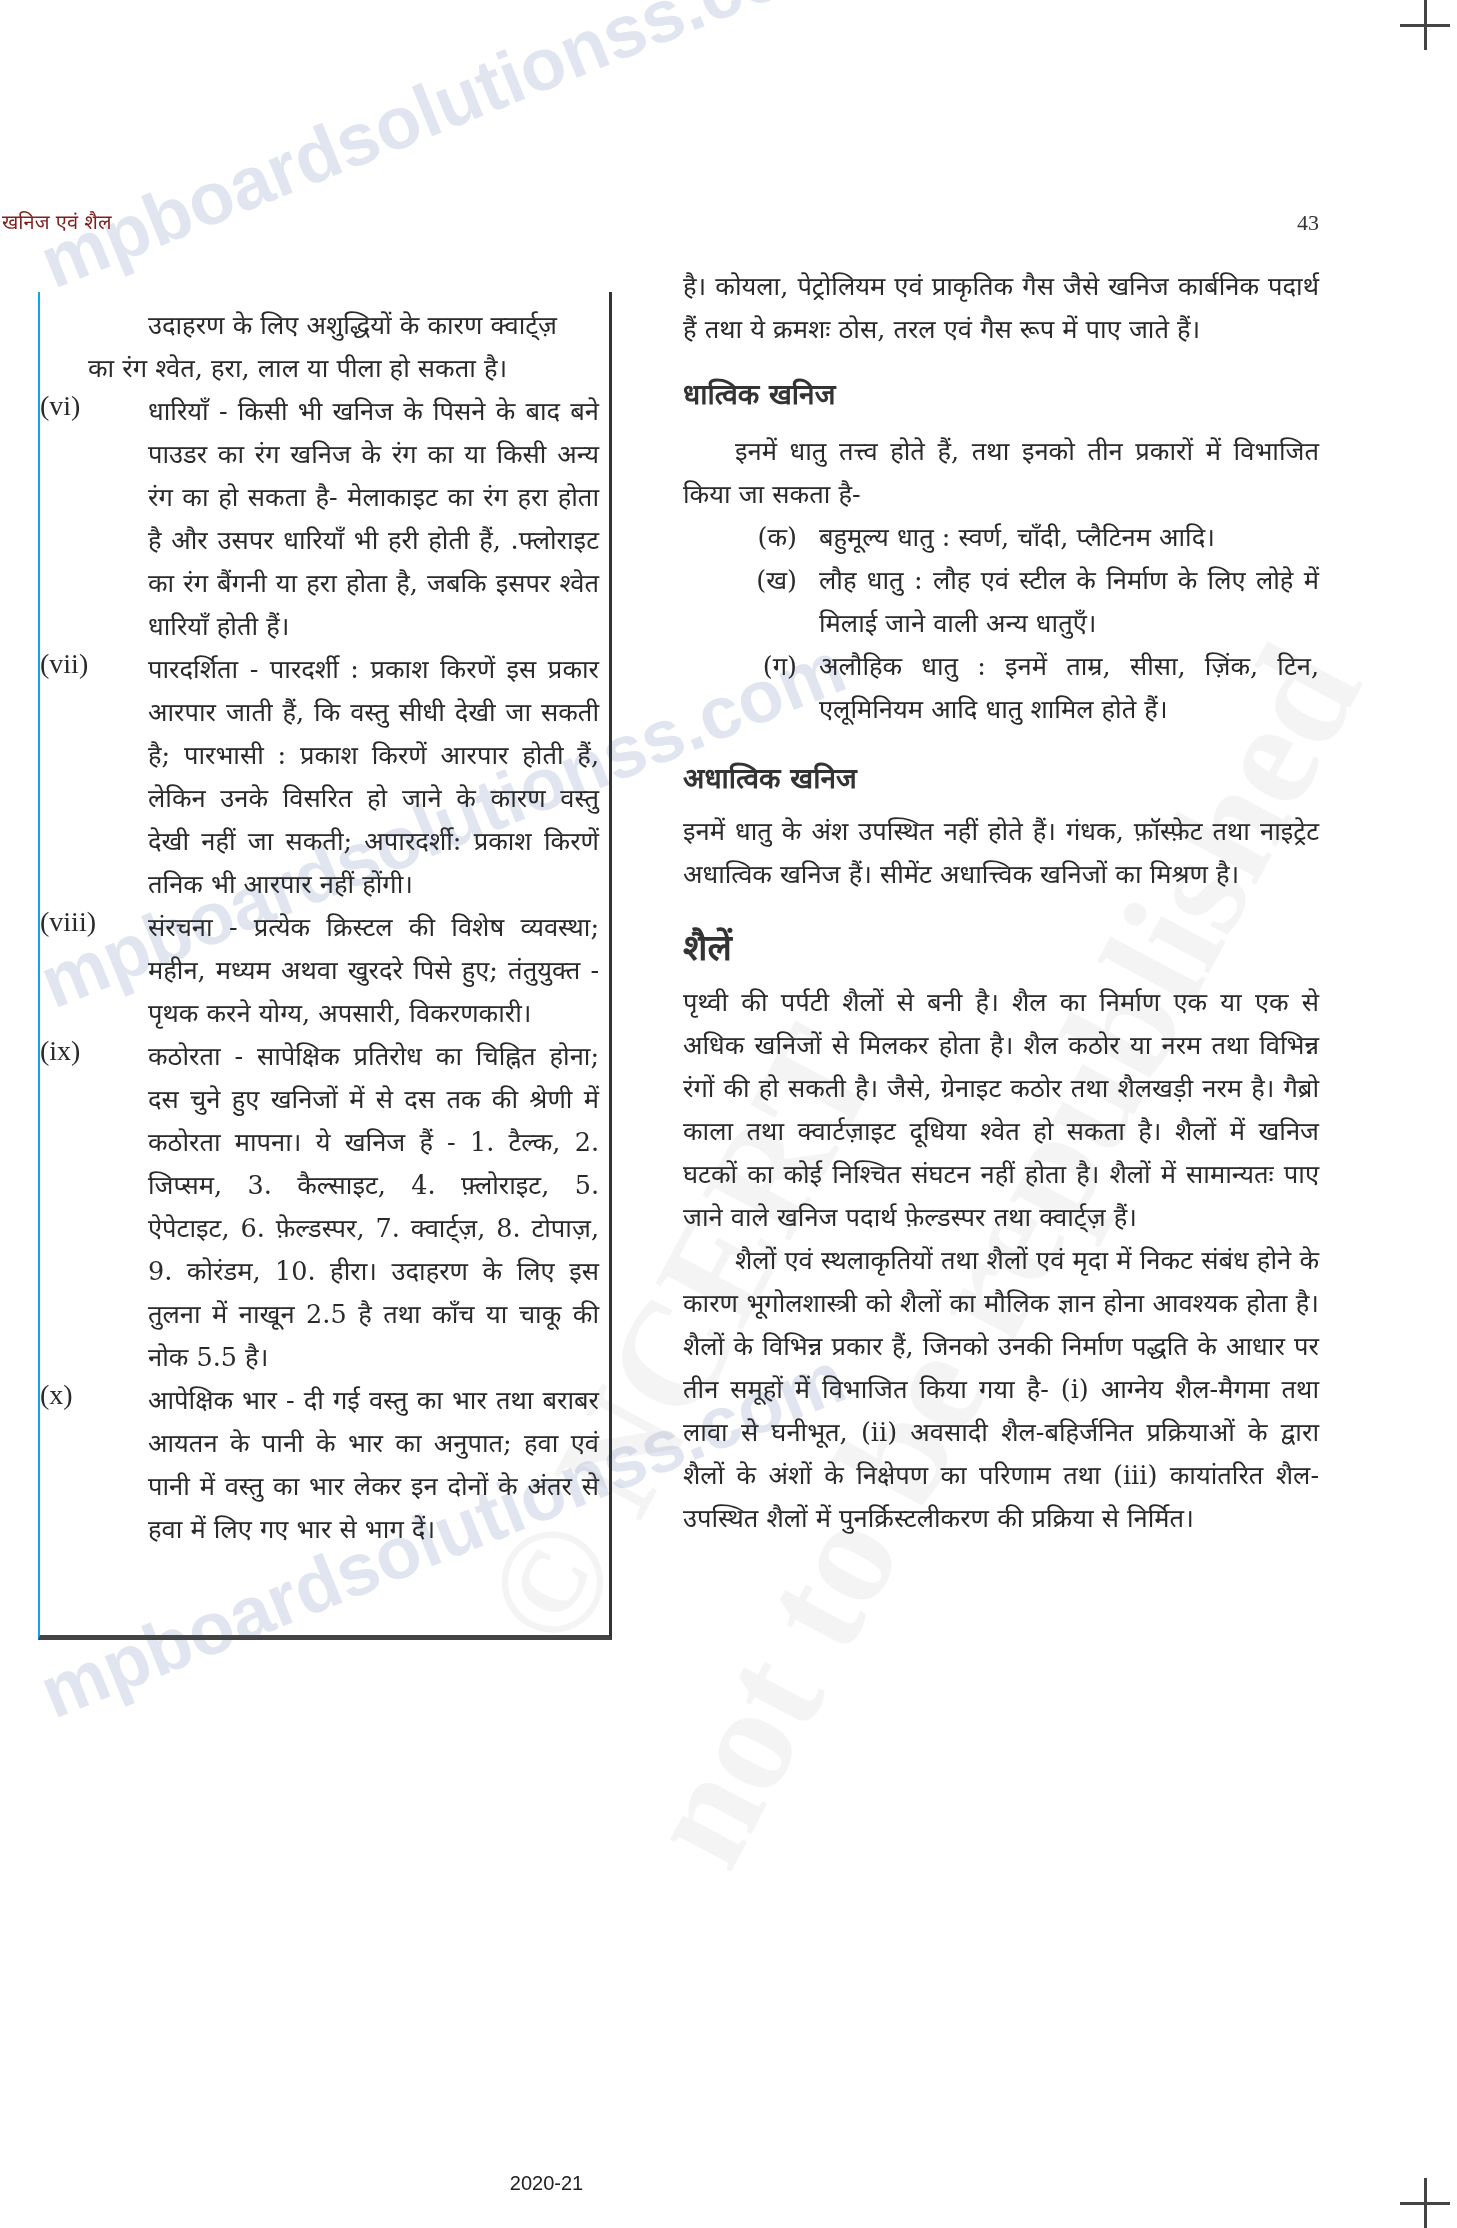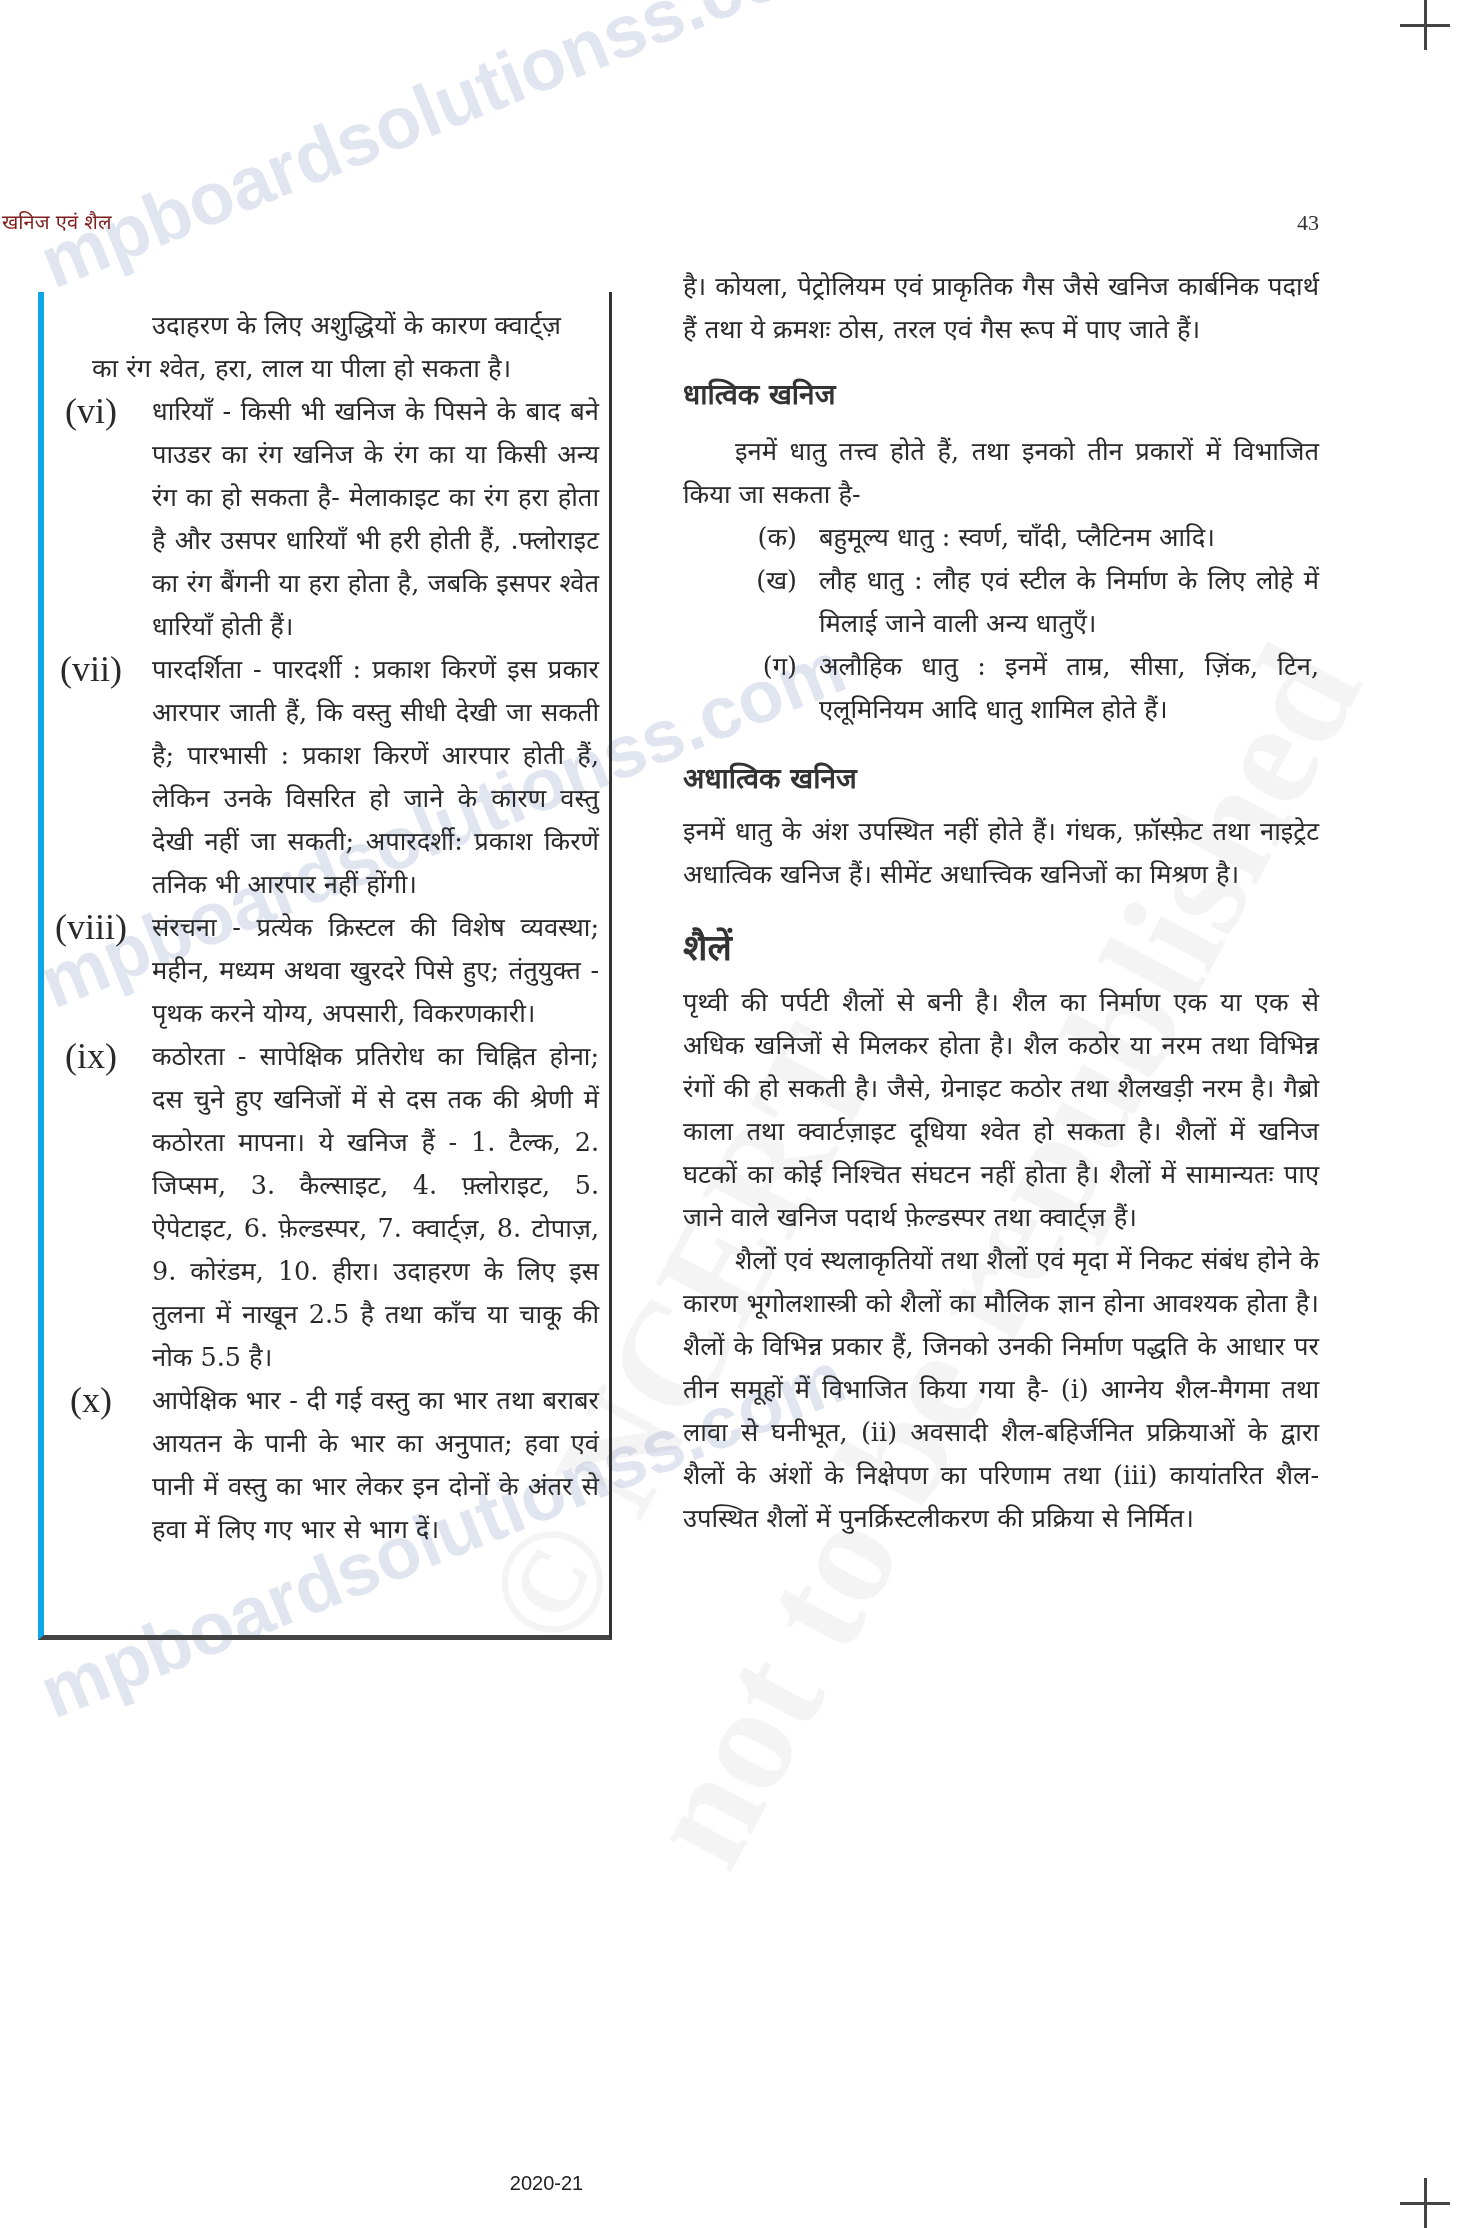--- a/index.html
+++ b/index.html
@@ -60,38 +60,38 @@
     }
     .col-right { left: 683px; width: 636px; top: 265px; }
 
     
     .info-box {
       position: absolute;
       left: 38px;
       top: 292px;
       width: 574px;
       height: 1348px;
-      border-left: 6px solid #0ea5e9;
+      border-left: 2px solid #0ea5e9;
       border-right: 3px solid #333;
       border-bottom: 5px solid #444;
       box-sizing: border-box;
       padding: 12px 10px 0 0;
     }
     .info-item {
       display: flex;
       align-items: flex-start;
     }
     .info-num {
       width: 108px;
       flex: 0 0 108px;
-      text-align: center;
+      text-align: left;
       padding-right: 14px;
       box-sizing: border-box;
       font-family: "Liberation Serif", serif;
-      font-size: 36px;
+      font-size: 28px;
     }
     .info-text {
       flex: 1;
       text-align: justify;
       font-size: 25.5px;
       line-height: 43px;
     }
     .info-cont {
       padding-left: 108px;
       text-align: justify;

